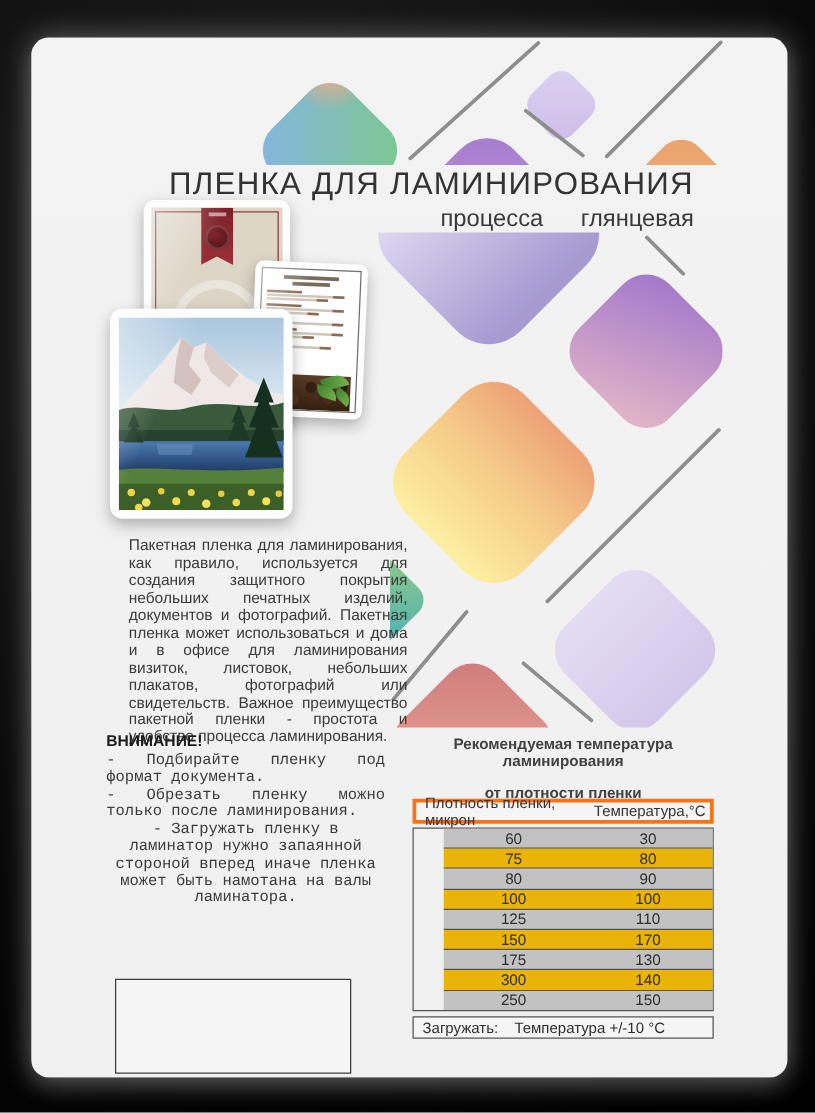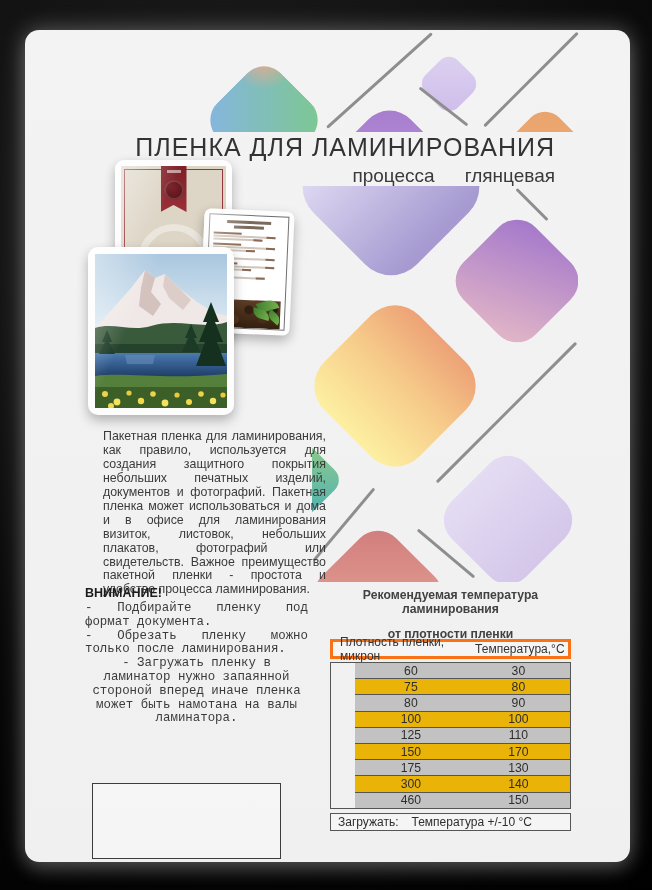--- a/index.html
+++ b/index.html
@@ -324,21 +324,21 @@
       </div>
       <div class="trow gray">
         <div class="tcell c0">175</div>
         <div class="tcell c1">130</div>
       </div>
       <div class="trow light">
         <div class="tcell c0">300</div>
         <div class="tcell c1">140</div>
       </div>
       <div class="trow gray">
-        <div class="tcell c0">460</div>
+        <div class="tcell c0">250</div>
         <div class="tcell c1">150</div>
       </div>
     </div>
 
   <div class="note-box">
     <span class="nl">Загружать:</span>
     <span class="nv">Температура +/-10 °C</span>
   </div>
 </div>
 

